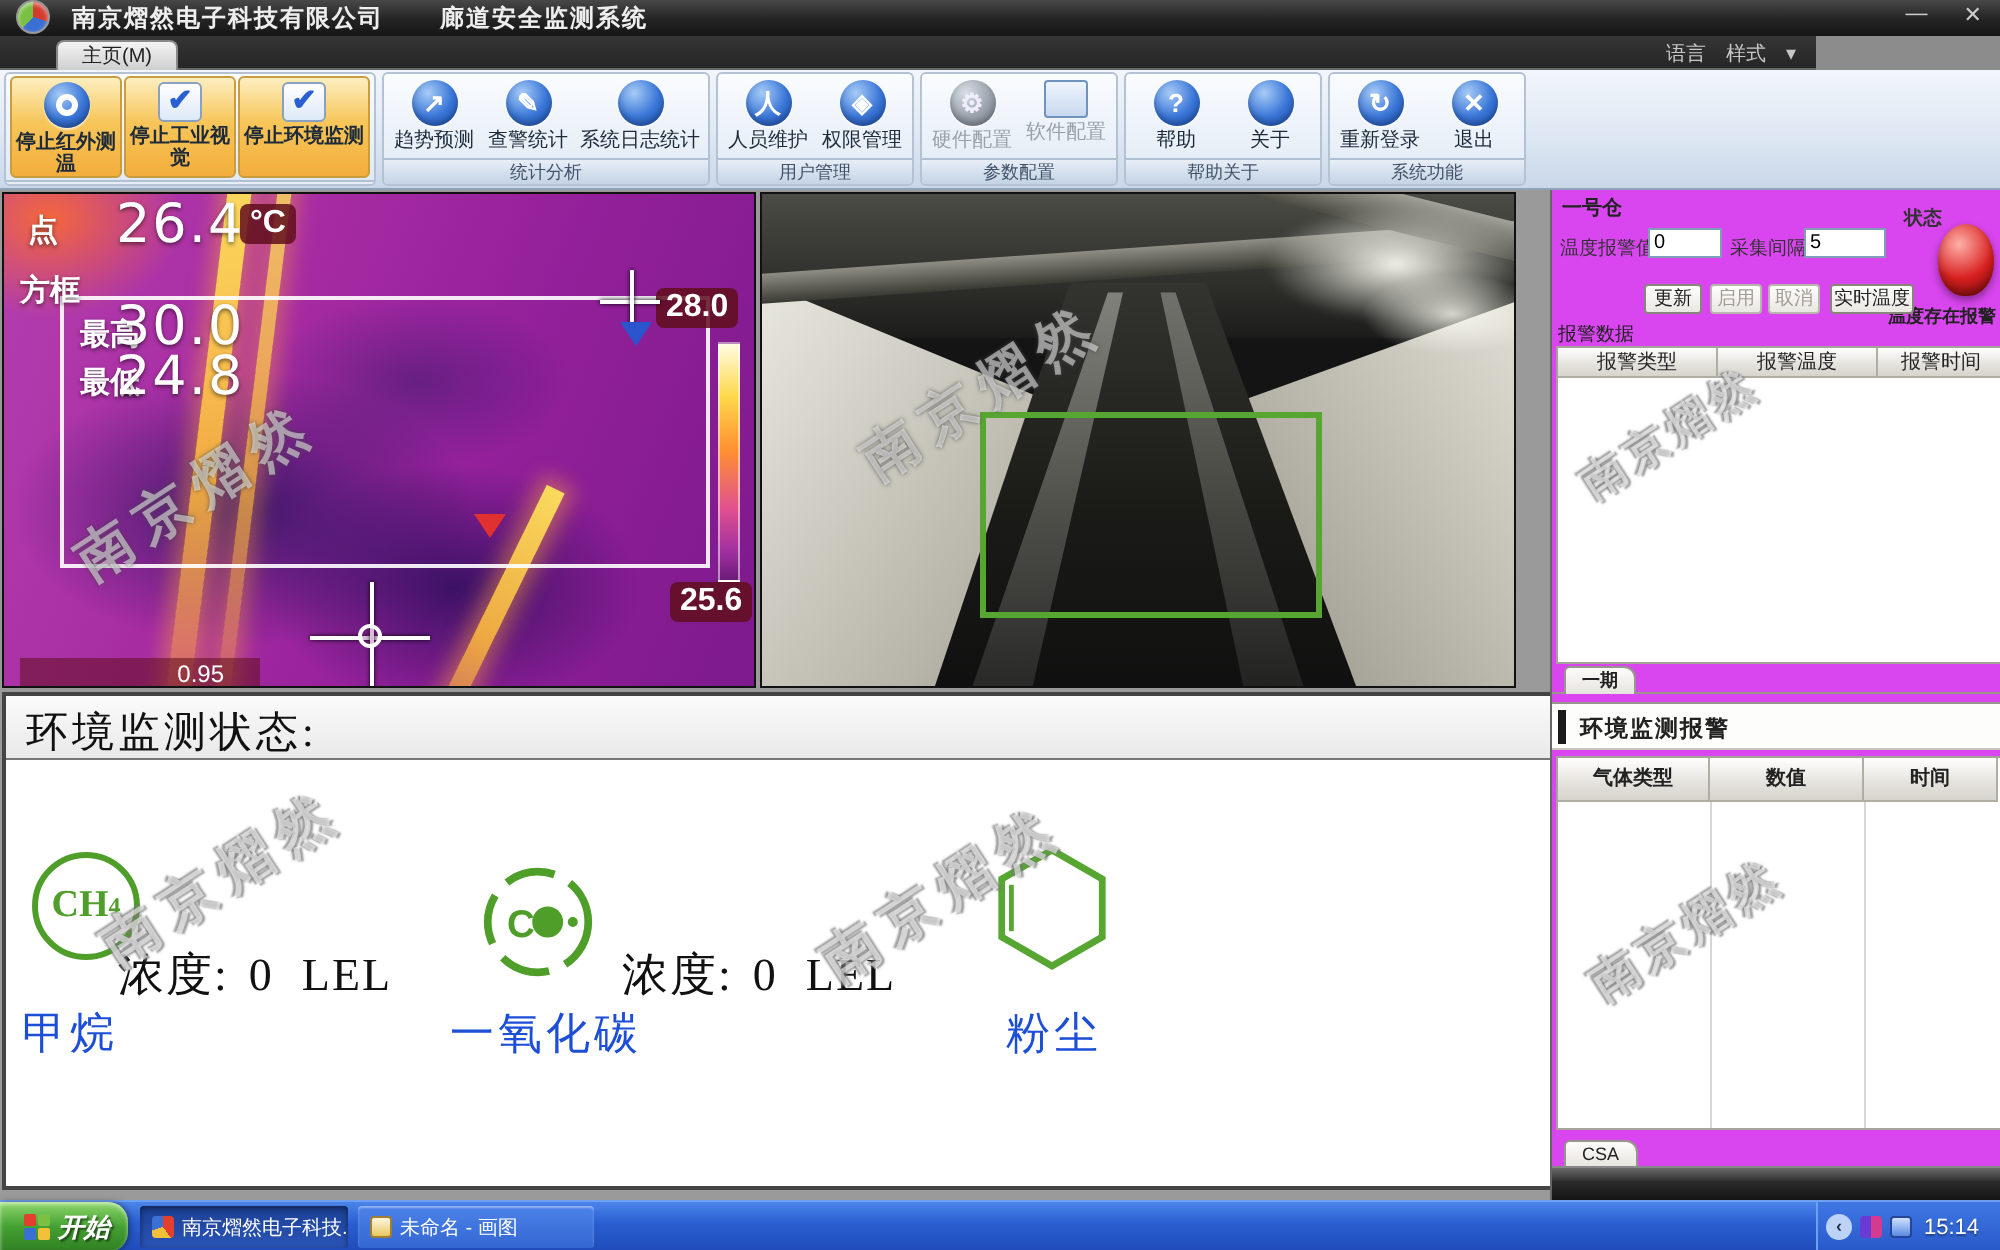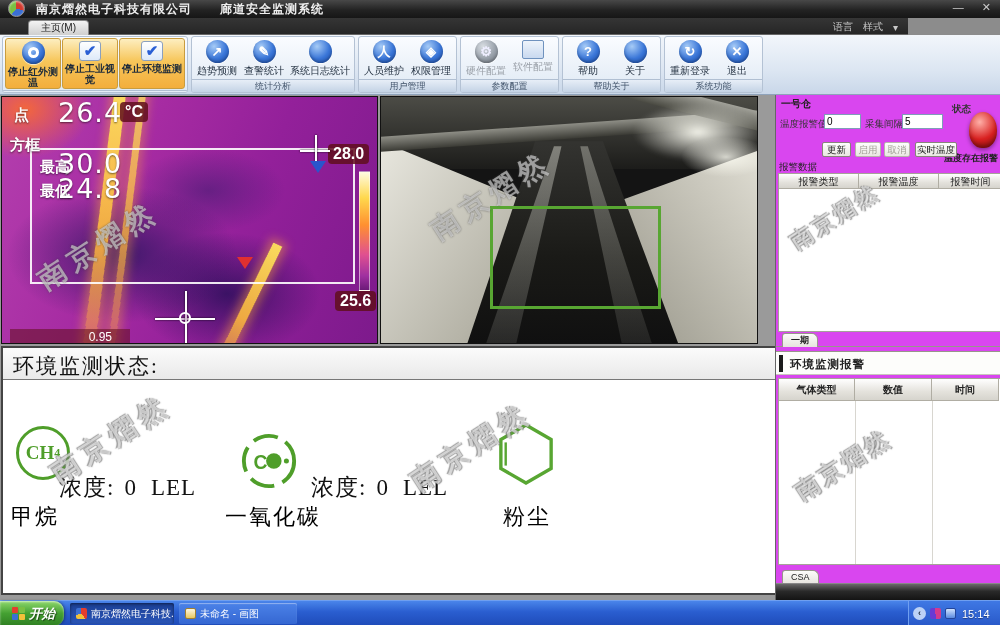--- a/index.html
+++ b/index.html
@@ -136,21 +136,21 @@
   .env-panel{position:absolute; left:1px; top:251px; width:874px; height:249px;
     border:2px solid #444; background:#fff;}
   .env-header{height:32px; background:linear-gradient(#fbfbfb,#e9e9e9); border-bottom:1px solid #777;
     font-family:"Liberation Serif",serif; font-size:21px; letter-spacing:2px; color:#111;
     padding:4px 0 0 10px;}
   .env-body{position:relative; width:100%; height:212px; background:#fff;}
   .gas-circle{position:absolute; width:54px; height:54px; border:3px solid var(--gas-green);
     border-radius:50%; display:flex; align-items:center; justify-content:center;
     color:var(--gas-green); font-family:"Liberation Serif",serif; font-size:19px; font-weight:bold;}
   .gas-circle sub{font-size:12px;}
-  .gas-name{position:absolute; font-family:"Liberation Serif",serif; font-size:22px; color:#000000; letter-spacing:2px;}
+  .gas-name{position:absolute; font-family:"Liberation Serif",serif; font-size:22px; color:#1d4ed8; letter-spacing:2px;}
   .gas-read{position:absolute; font-family:"Liberation Serif",serif; font-size:23px; color:#111; letter-spacing:1px;}
   .gas-read b{font-weight:normal; margin-left:10px;}
   .gas-read i{font-style:normal; margin-left:14px;}
 
   
   .right-panel{position:absolute; left:759px; top:0; width:241px; height:505px;
     background:#d946ef; border-left:1px solid #666; font-size:10px; color:#222;margin-left:16px;}
   .grp-title{position:absolute; left:5px; top:2px; font-weight:bold; font-size:10px;}
   .fldlab{position:absolute; font-size:9.5px; color:#333;}
   .xpinput{position:absolute; height:15px; border:1px solid #7f9db9; background:#fff; font-size:10px; padding:0 2px;}

